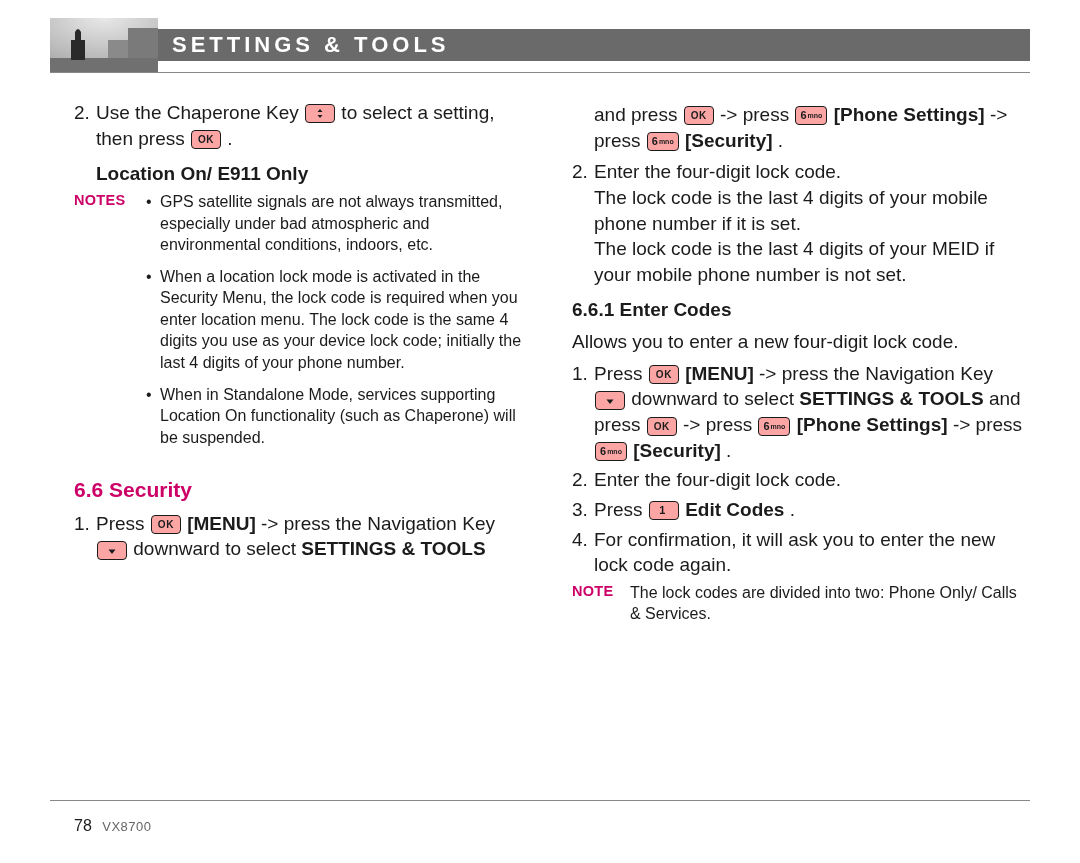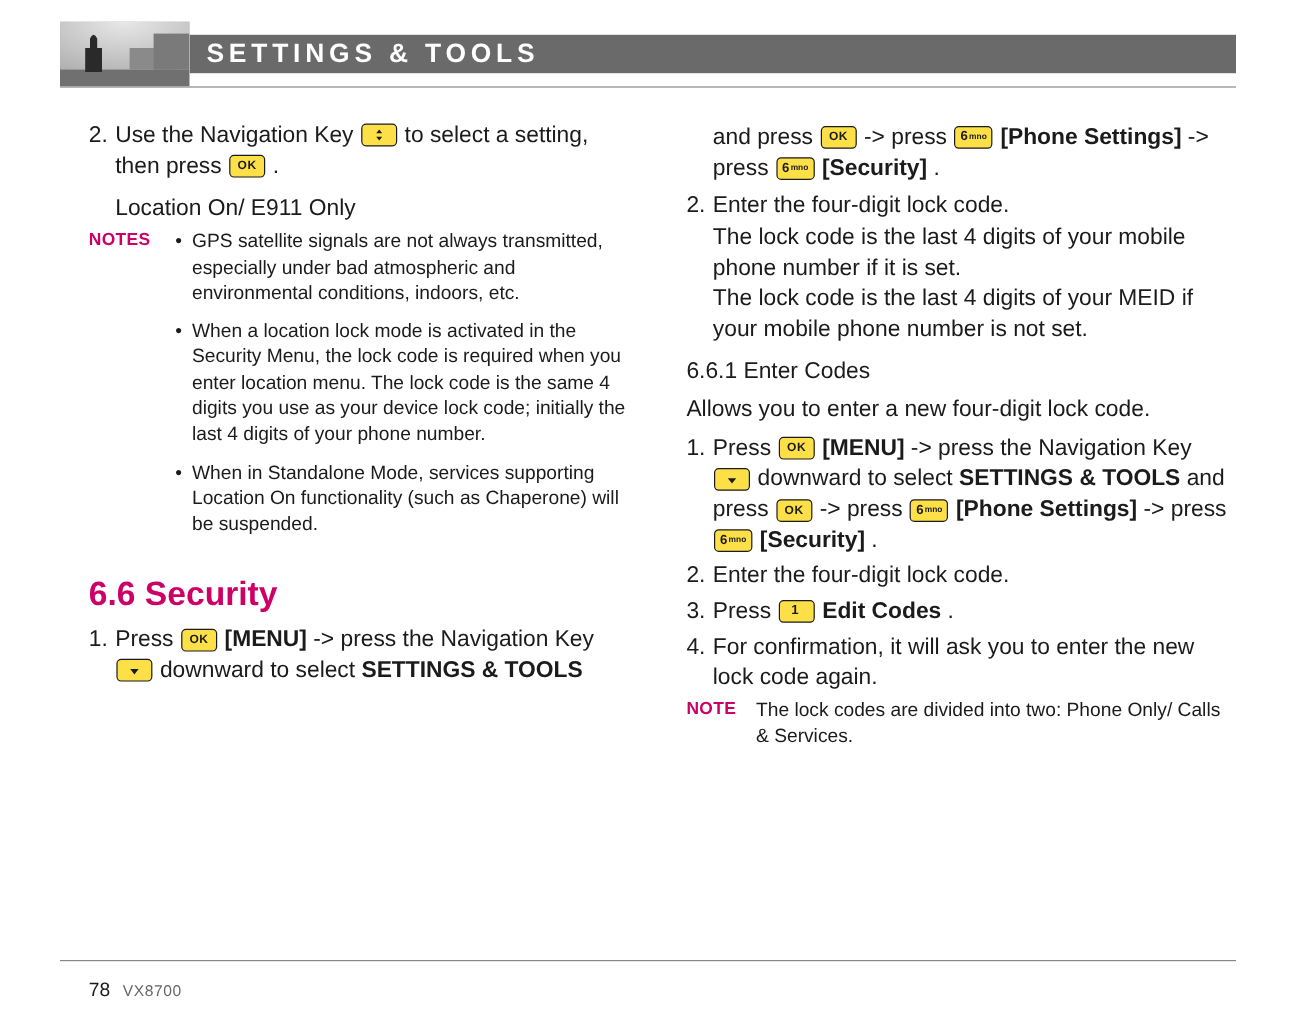--- a/index.html
+++ b/index.html
@@ -66,42 +66,42 @@
     min-width:0;
   }
   .footer{
     position:absolute;left:24px;bottom:6px;
     font-size:16px;
   }
   .footer .pg{font-weight:400;}
   .footer .model{font-size:13px;color:#666;letter-spacing:0.5px;margin-left:6px;}
 
   b{font-weight:700;}
-  .subhead{font-weight:400;margin:10px 0 4px 0;}
-  .sec-head{color:var(--magenta);font-weight:700;font-size:28px;margin:18px 0 6px 0;}
+  .subhead{font-weight:700;margin:10px 0 4px 0;}
+  .sec-head{color:var(--magenta);font-weight:700;font-size:21px;margin:18px 0 6px 0;}
   .notes-row{display:flex;margin-bottom:6px;}
   .notes-label{color:var(--magenta);font-weight:700;font-size:14.5px;width:72px;flex:none;letter-spacing:0.3px;}
   .notes-body{flex:1;font-size:16px;line-height:1.35;}
   .notes-body .bullet{display:flex;margin-bottom:10px;}
   .notes-body .bullet .dot{flex:none;width:14px;}
   .notes-body .bullet .txt{flex:1;}
   .para{margin:6px 0;}
   .num{display:flex;margin:4px 0;}
   .num .n{flex:none;width:22px;}
   .num .c{flex:1;}
   .indent{padding-left:22px;}
 
   
   .key{
     display:inline-flex;align-items:center;justify-content:center;
     border:1.5px solid #1b1b1b;border-radius:4px;
     font-size:12px;font-weight:700;
     padding:0 4px;min-width:20px;height:17px;
     line-height:17px;vertical-align:middle;
-    background:#fde047;
+    background:#fca5a5;
     margin:0 1px;
     text-align:center;
   }
   .key-ok{font-size:10px;letter-spacing:0.5px;}
   .key-nav svg, .key-down svg{width:14px;height:13px;display:block;}
   .key-num{font-size:11px;}
   .key-num .sub{font-size:7px;font-weight:700;margin-left:1px;}
 </style>
 </head>
 <body>
@@ -130,21 +130,21 @@
   </div>
   <div class="rule-line top"></div>
 
   <div class="cols">
 
     <div class="col">
 
       <div class="num">
         <div class="n">2.</div>
         <div class="c">
-          <span>Use the Navigation Key </span>
+          <span>Use the Chaperone Key </span>
           <span class="key key-nav">
             <svg viewBox="0 0 14 13">
                 <rect x="0.5" y="0.5" width="13" height="12" rx="3" fill="none" stroke="none"></rect>
                 <path d="M7 2 L4.5 5 H9.5 Z M7 11 L4.5 8 H9.5 Z" fill="#1b1b1b"></path>
               </svg>
           </span>
           <span> to select a setting, then press </span>
           <span class="key key-ok">OK</span>
           <span>.</span>
         </div>

